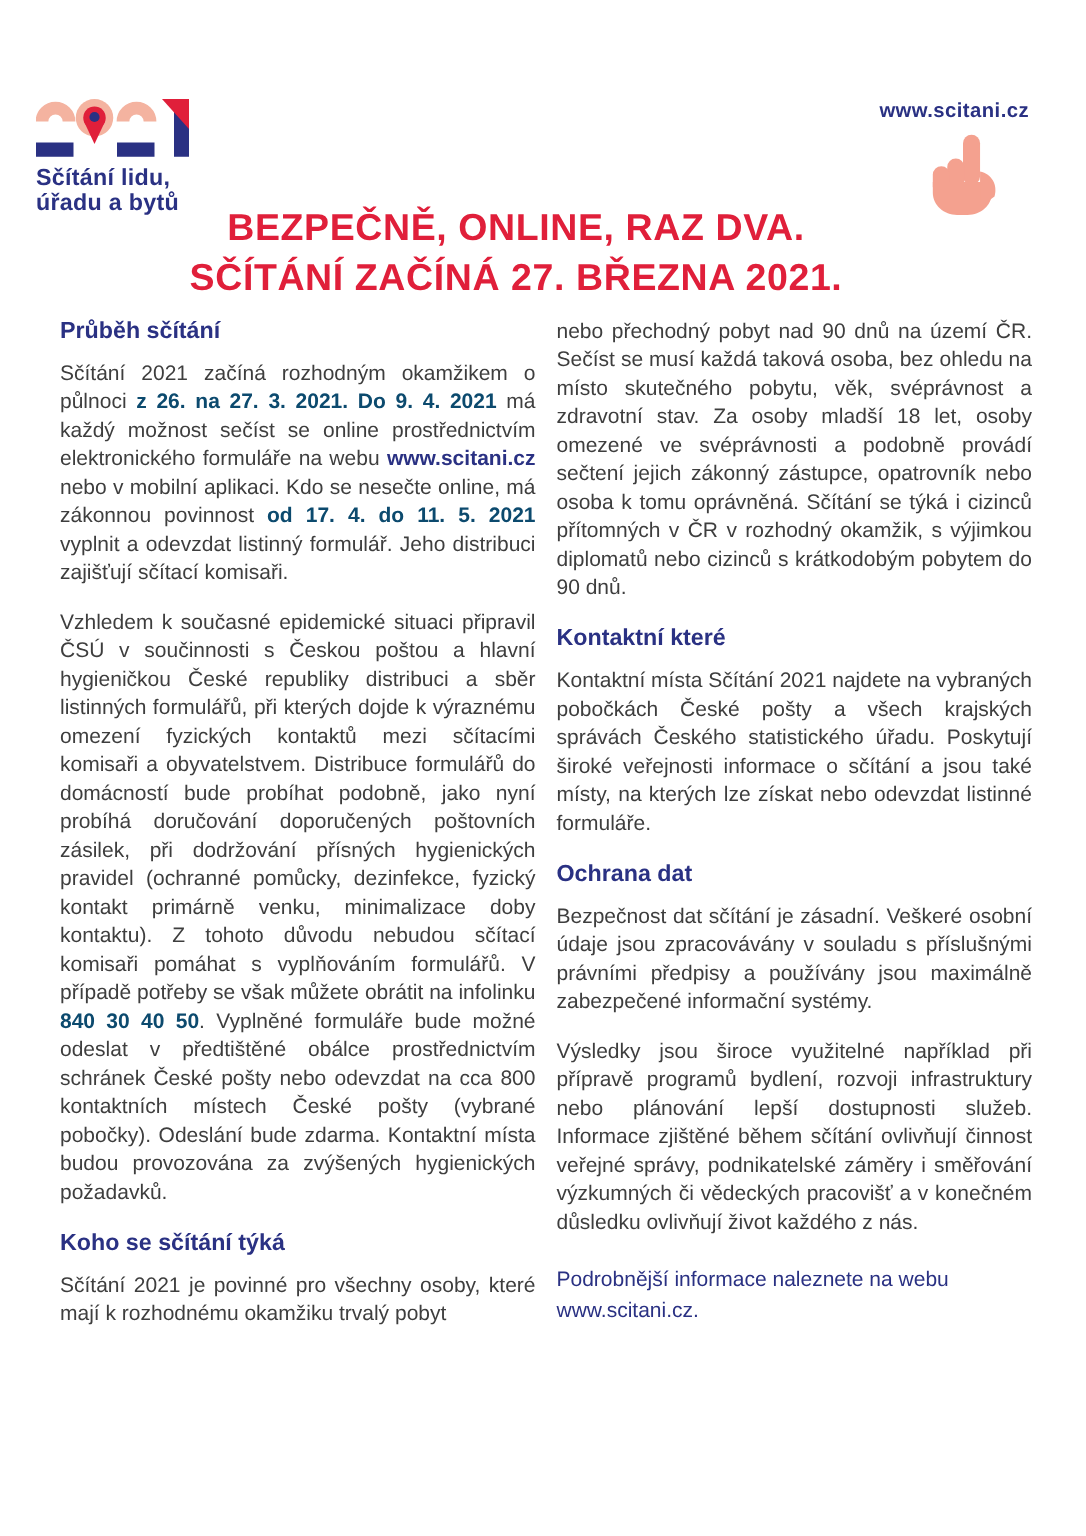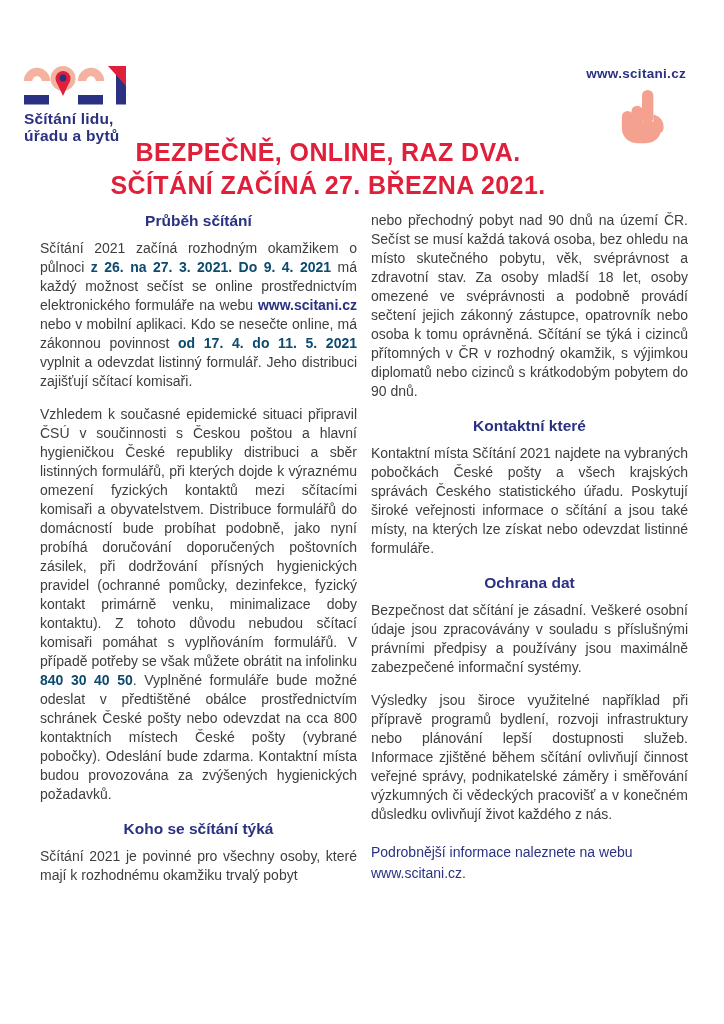--- a/index.html
+++ b/index.html
@@ -19,33 +19,32 @@
   }
   .site-link {
     position:absolute; top:66px; right:38px;
     color:#2A3183; font-weight:bold; font-size:13.5px; letter-spacing:0.3px;
     text-decoration:none; cursor:pointer;
   }
   .hand-icon { position:absolute; top:88px; right:54px; }
 
   
   .main-title {
-    position:absolute; top:136px; left:0; width:656px;
+    position:absolute; top:136px; left:16px; width:656px;
     text-align:center; color:#E01F3A; font-weight:bold;
     font-size:25px; line-height:33px; letter-spacing:0.4px;
   }
 
   
   .content { position:absolute; top:211px; left:40px; width:648px; display:flex; gap:14px; }
   .col { width:317px; }
 
   .sec-heading {
     color:#2A3183; font-weight:bold; font-size:15.5px; line-height:19px;
     margin:15px 0 9px 0;
-    text-align:center;
   }
   .sec-heading.first { margin-top:0; }
 
   .body-p {
     color:#3E3E3E; font-size:14px; line-height:19px;
     text-align:justify; margin:0 0 14px 0;
   }
   .body-p .hl { color:#0c4a6e; font-weight:bold; }
   .body-p .link { color:#2A3183; font-weight:bold; cursor:pointer; }
 

